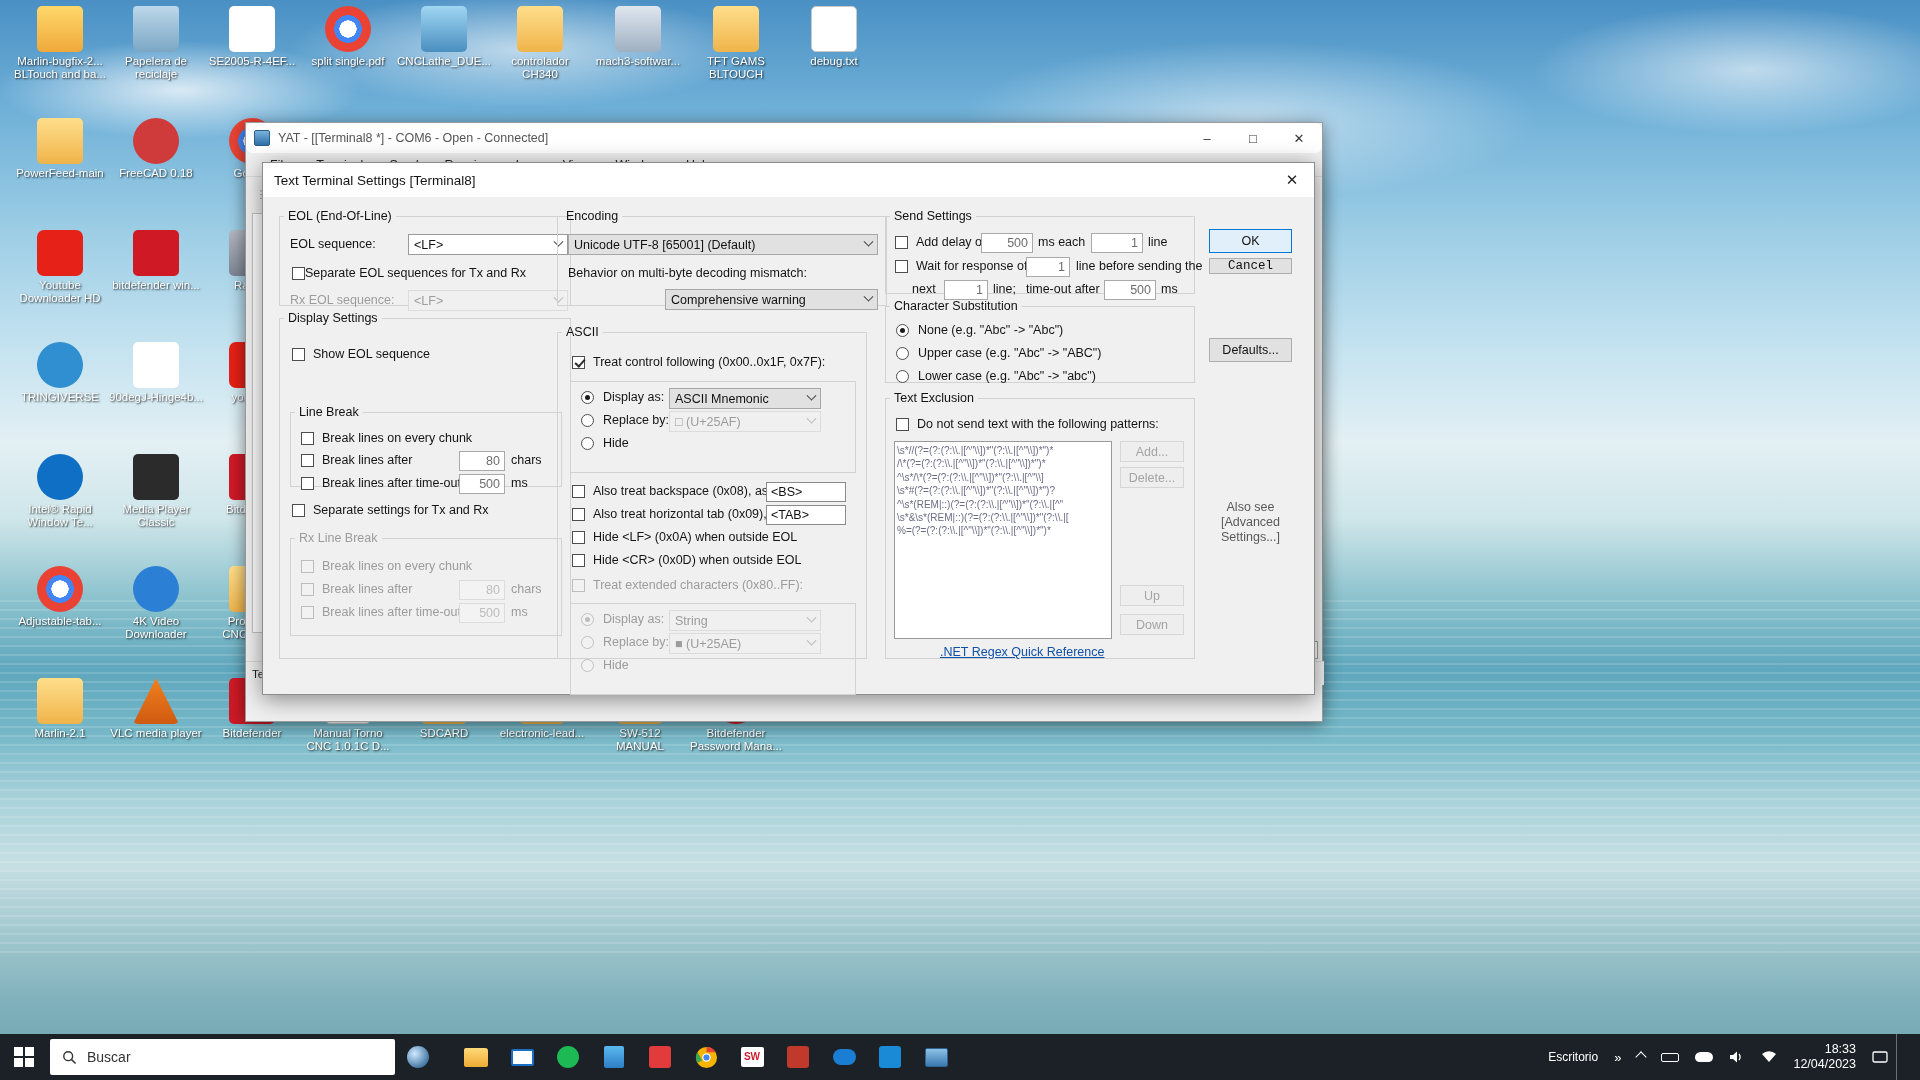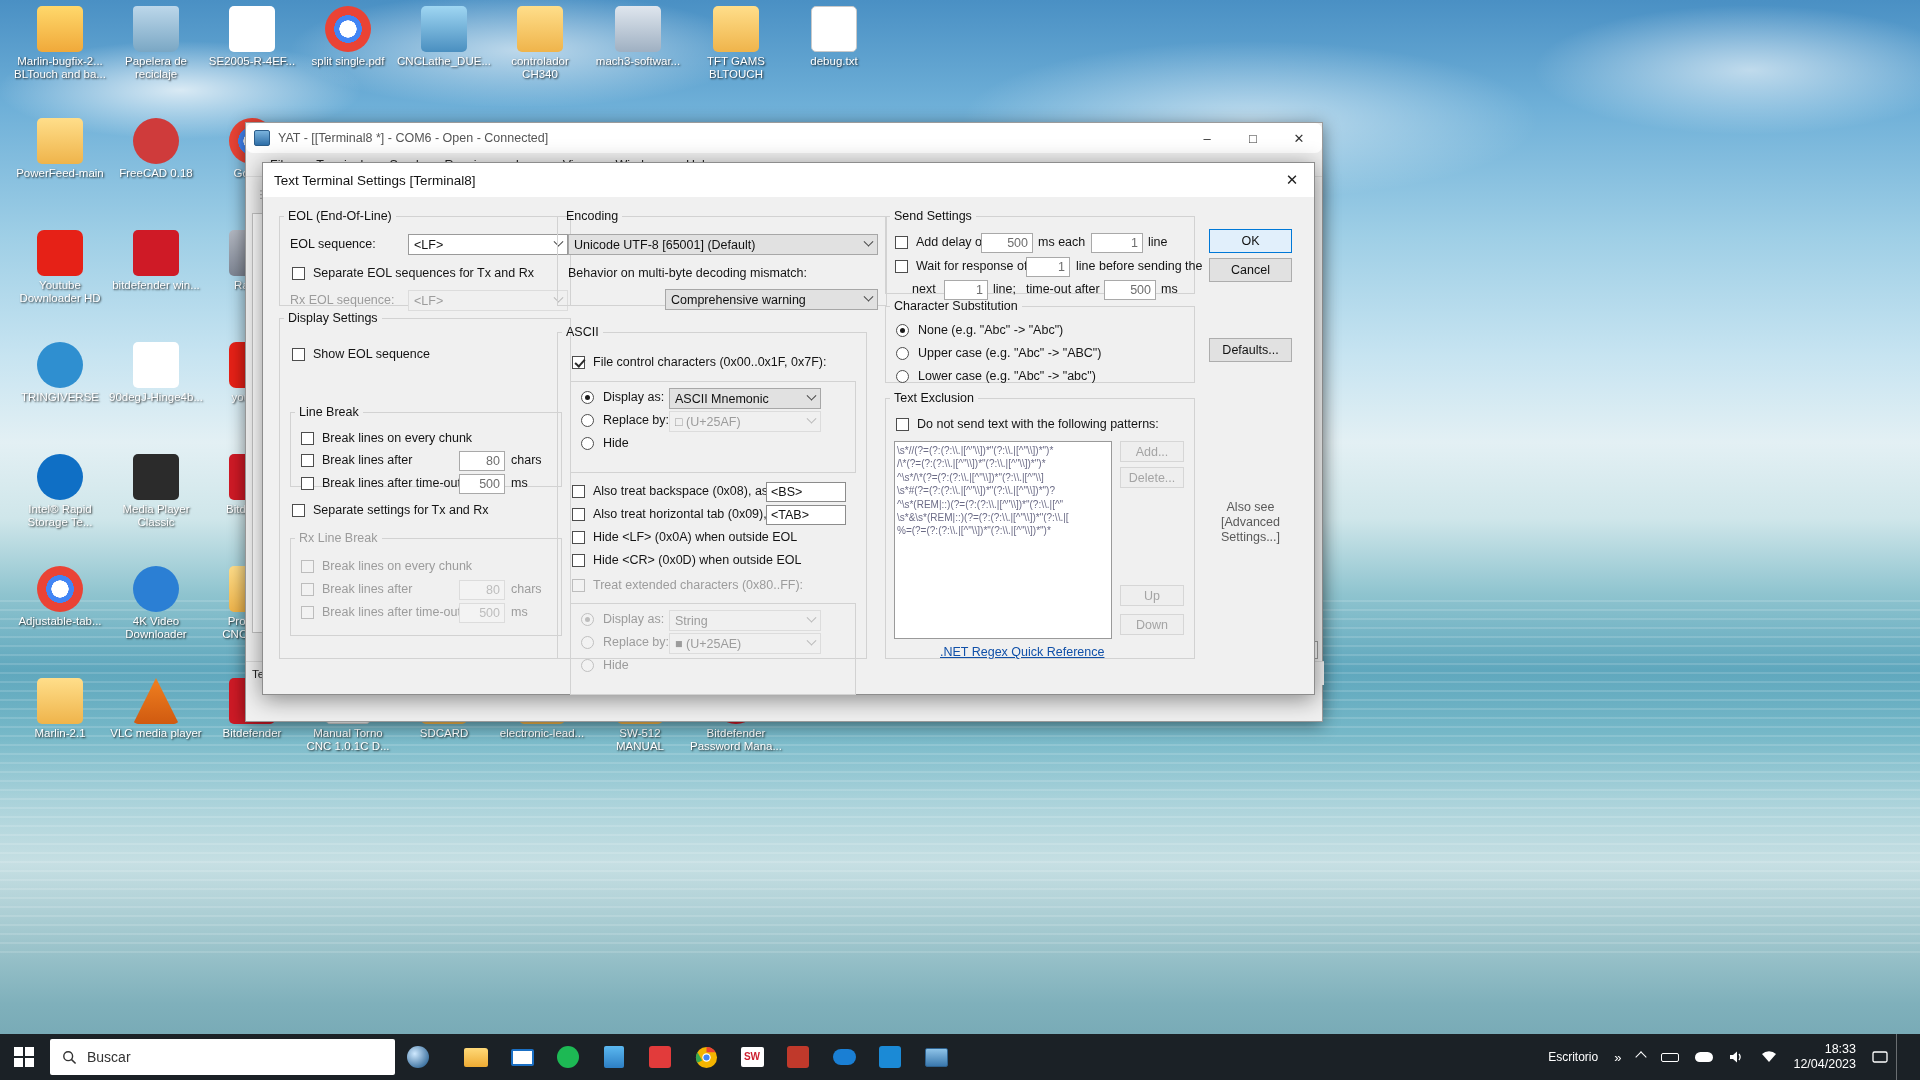--- a/index.html
+++ b/index.html
@@ -222,21 +222,21 @@
       <span class="gl" style="background:#fff;"></span>
       <span class="lbl">90degJ-Hinge4b...</span>
     </div>
     <div class="dicon" style="left: 198px; top: 342px;">
       <span class="gl" style="background:#e62117;border-radius:7px;"></span>
       <span class="lbl">youtube</span>
     </div>
     <div class="dicon" style="left: 6px; top: 454px;">
       <span class="gl" style="background:#0f6fc5;border-radius:50%;"></span>
       <span class="lbl">Intel® Rapid
-Storage Te...</span>
+Window Te...</span>
     </div>
     <div class="dicon" style="left: 102px; top: 454px;">
       <span class="gl" style="background:#2b2b2b;"></span>
       <span class="lbl">Media Player
 Classic</span>
     </div>
     <div class="dicon" style="left: 198px; top: 454px;">
       <span class="gl" style="background:#cf1a26;"></span>
       <span class="lbl">Bitdefen...</span>
     </div>
@@ -353,21 +353,21 @@
     <legend>EOL (End-Of-Line)</legend>
     <div class="row" style="left:10px; top:14px;">
       <span class="lab">EOL sequence:</span>
     </div>
     <div class="sel white" style="position:absolute;left:128px;top:11px;width:160px;">
       <span>&lt;LF&gt;</span>
       <span class="arw">
           <i class="chev"></i>
         </span>
     </div>
-    <div class="row" style="left:12px; top:43px; gap:8px;">
+    <div class="row" style="left:12px; top:43px; ">
       <span class="cb"></span>
       <span class="lab">Separate EOL sequences for Tx and Rx</span>
     </div>
     <div class="row" style="left:10px; top:70px;">
       <span class="lab dim">Rx EOL sequence:</span>
     </div>
     <div class="sel dim" style="position:absolute;left:128px;top:67px;width:160px;">
       <span>&lt;LF&gt;</span>
       <span class="arw">
           <i class="chev dim"></i>
@@ -444,21 +444,21 @@
           <i class="chev"></i>
         </span>
     </div>
   </fieldset>
 
   <fieldset class="grp" style="left:294px; top:162px; width:310px; height:334px;">
     <legend>ASCII</legend>
 
     <div class="row" style="left:14px; top:16px; gap:8px;">
       <span class="cb on"></span>
-      <span class="lab">File control characters (0x00..0x1F, 0x7F):</span>
+      <span class="lab">Treat control following (0x00..0x1F, 0x7F):</span>
     </div>
 
     <fieldset class="grp" style="left:12px; top:42px; width:286px; height:92px;">
       <div class="row" style="left:10px; top:8px; gap:9px;">
         <span class="rb on"></span>
         <span class="lab">Display as:</span>
       </div>
       <div class="sel combo" style="position:absolute;left:98px;top:6px;width:152px;">
         <span>ASCII Mnemonic</span>
         <span class="arw">
@@ -597,21 +597,21 @@
 
     <div class="btn dim" style="position:absolute;left:234px;top:36px;width:64px;height:21px;">Add...</div>
     <div class="btn dim" style="position:absolute;left:234px;top:62px;width:64px;height:21px;">Delete...</div>
     <div class="btn dim" style="position:absolute;left:234px;top:180px;width:64px;height:21px;">Up</div>
     <div class="btn dim" style="position:absolute;left:234px;top:209px;width:64px;height:21px;">Down</div>
 
     <a class="lnk" style="position:absolute;left:54px;top:240px;">.NET Regex Quick Reference</a>
   </fieldset>
 
   <div class="btn primary" style="position:absolute;left:946px;top:66px;width:83px;height:24px;">OK</div>
-  <div class="btn" style="position:absolute;left:946px;top:95px;width:83px;height:24px;">Cancel</div>
+  <div class="btn" style="position:absolute;left:946px;top:95px;width:83px;height:16px;font-family:Liberation Mono, monospace;">Cancel</div>
   <div class="btn" style="position:absolute;left:946px;top:175px;width:83px;height:24px;">Defaults...</div>
   <div class="sidenote" style="position:absolute;left:946px;top:337px;width:83px;white-space:pre-line;">Also see
 [Advanced
 Settings...]</div>
 </div>
 
 <div id="taskbar">
   <div id="start">
     <svg width="20" height="20" viewBox="0 0 20 20" aria-hidden="true">
       <rect x="0" y="0" width="9" height="9" fill="#fff"></rect>

